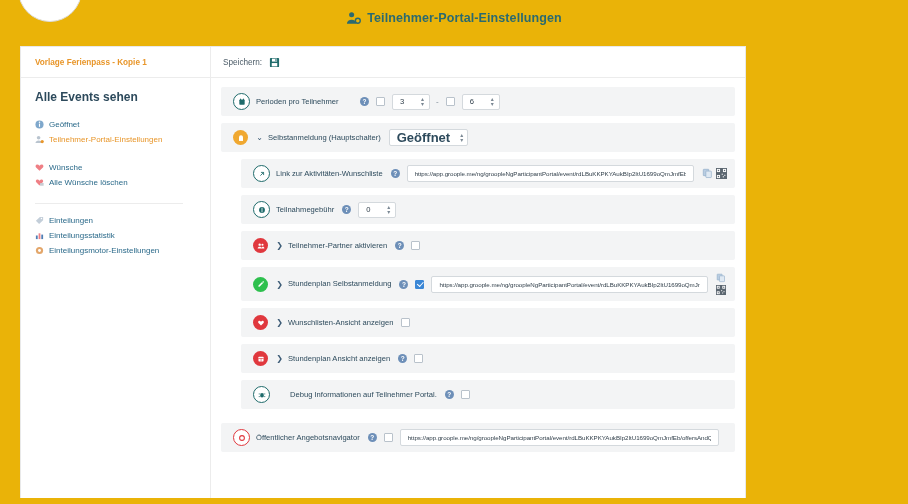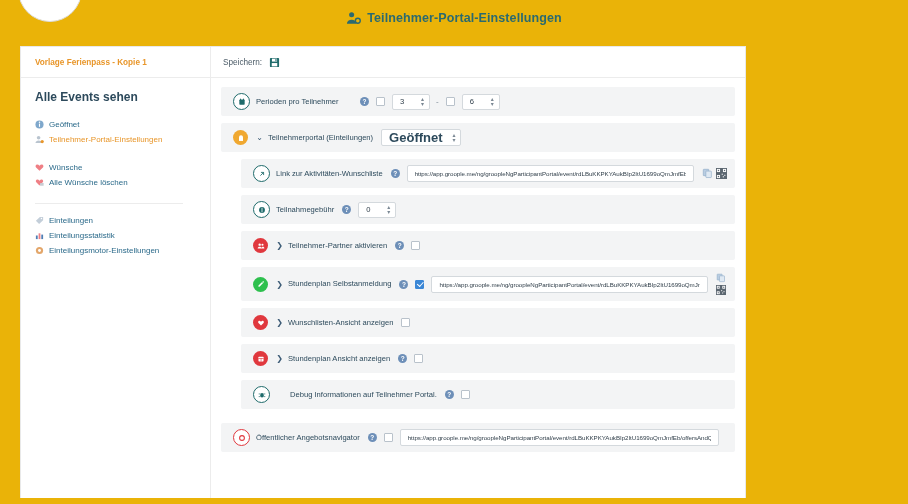--- a/index.html
+++ b/index.html
@@ -336,21 +336,21 @@
           </div>
 
           <div class="row">
             <span class="badge orange">
               <svg viewBox="0 0 12 12" width="8" height="8">
                 <path d="M3 10V5a3 3 0 0 1 6 0v5z" fill="#fff"></path>
                 <rect x="3" y="9.3" width="6" height="1.2" fill="#fff"></rect>
               </svg>
             </span>
             <span class="caret">⌄</span>
-            <span class="row-label">Teilnehmerportal (Einteilungen)</span>
+            <span class="row-label">Selbstanmeldung (Hauptschalter)</span>
             <span class="selectbox">
               <span class="sv">Geöffnet</span>
               <span class="sa">▴<span>▾</span></span>
             </span>
           </div>
 
           <div class="row indent">
             <span class="badge teal">
               <svg viewBox="0 0 12 12" width="8" height="8">
                 <path d="M4 8 8 4M5 3.6h3.4V7" stroke="#1f6b6b" stroke-width="1.3" fill="none" stroke-linecap="round"></path>

